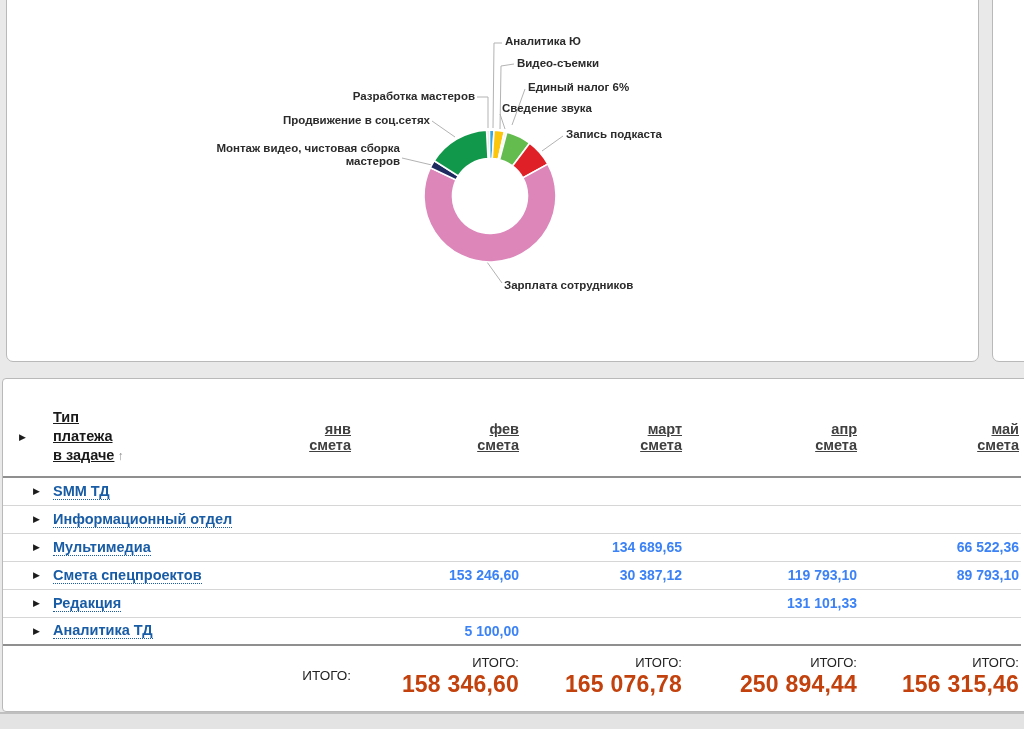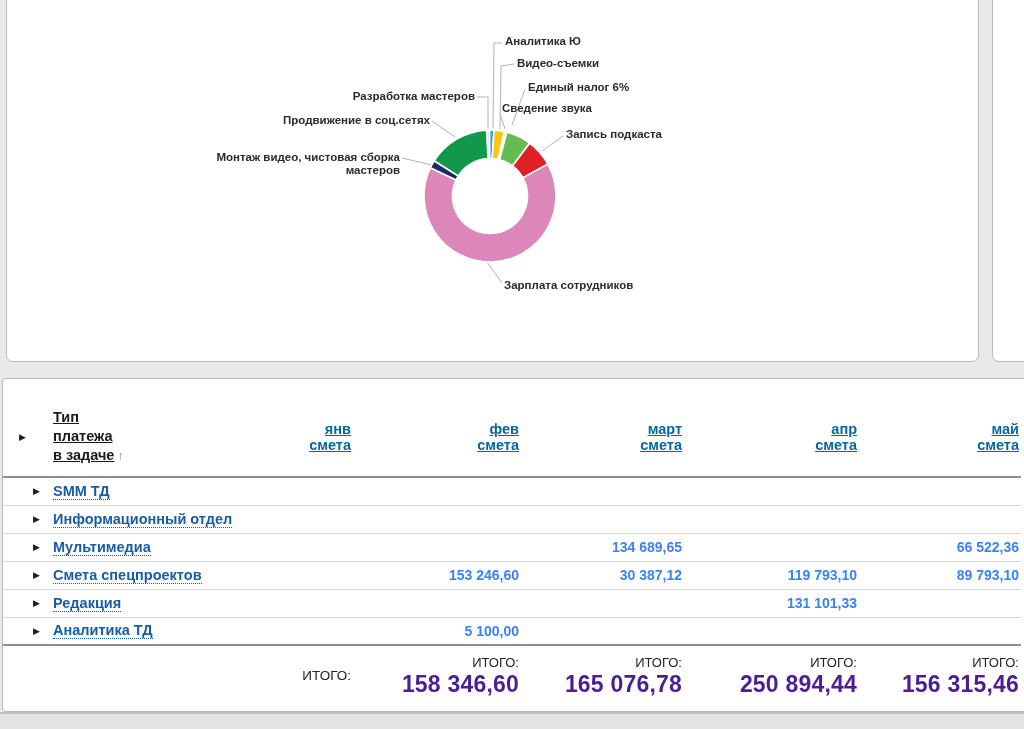--- a/index.html
+++ b/index.html
@@ -23,40 +23,40 @@
   .seg-label   { position: absolute; font-size: 11.5px; font-weight: 600; color: #2b2b2b;
                  white-space: nowrap; line-height: 13px; }
   .seg-label.r { text-align: right; white-space: normal; }
 
   
   #grid { width: 1018px; border-collapse: collapse; table-layout: fixed; margin-top: 18px; }
   #grid col.c0 {width:243px;} #grid col.c1 {width:107px;} #grid col.c2 {width:168px;}
   #grid col.c3 {width:163px;} #grid col.c4 {width:175px;} #grid col.c5 {width:162px;}
   #grid th, #grid td { padding: 0 2px 0 0; vertical-align: middle; }
   thead tr { height: 80px; }
-  th.hcell { text-align: right; font-size: 14.5px; font-weight: bold; color:#0369a1; }
+  th.hcell { text-align: right; font-size: 14.5px; font-weight: bold; color:#404040; }
   th.hcell .hl { text-decoration: underline; }
   th.first { text-align: left; }
   .first-wrap { display: flex; align-items: center; padding-left: 16px; }
   .tri { font-size: 9px; color: #1c1c1c; width: 34px; flex: 0 0 34px; cursor: pointer; }
   .tri.row { width: 22px; flex: 0 0 22px; padding-left: 2px; }
   .hdr-text { font-size: 14.5px; font-weight: bold; color:#1a1a1a; width: 120px; line-height: 19px; }
   .hdr-text .hl { text-decoration: underline; }
   .sort { font-size: 12px; color: #8a8a8a; text-decoration: none; margin-left: 3px; }
   tbody tr { height: 28px; border-top: 1px solid #d6d6d6; }
   tbody tr:first-child { border-top: 2px solid #8f8f8f; }
   td.lbl a { color: #185ca6; font-size: 14.5px; font-weight: bold; text-decoration: none;
              border-bottom: 1.5px dotted #185ca6; cursor: pointer; }
   td.num { text-align: right; font-size: 14px; font-weight: bold; color: #3b82f6; }
   tr.totals { border-top: 2px solid #8f8f8f; height: 60px; }
   tr.totals td { vertical-align: middle; }
   .tot-label-only { text-align: right; font-size: 13.5px; color: #222; padding-top: 12px; }
   .tot-stack { text-align: right; }
   .tot-small { font-size: 13px; color: #222; line-height: 16px; }
-  .tot-big { font-size: 23px; font-weight: bold; color: #4c1d95; line-height: 26px;
+  .tot-big { font-size: 23px; font-weight: bold; color: #c2410c; line-height: 26px;
              letter-spacing: .2px; white-space: nowrap; }
 </style>
 </head>
 <body>
 
 <div class="stage">
 
   <div class="card" id="chart-card"></div>
   <div class="card" id="side-card"></div>
 
@@ -82,21 +82,21 @@
         <path d="M 434.1861424973417 160.7748199341302 A 66 66 0 0 1 486.5458268879657 130.0904507061981 L 488.0374016408896 158.5513924467035 A 37.5 37.5 0 0 0 458.28758096439867 175.98569314439214 Z" fill="#12984b" stroke="#fff" stroke-width="1.6"></path>
       </svg>
     <div id="labels-host">
         <div class="seg-label r" style="right: 549px; width: 160px; top: 90px;">Разработка мастеров</div>
         <div class="seg-label" style="left: 505px; top: 35px;">Аналитика Ю</div>
         <div class="seg-label" style="left: 517px; top: 57px;">Видео-съемки</div>
         <div class="seg-label" style="left: 502px; top: 102px;">Сведение звука</div>
         <div class="seg-label" style="left: 528px; top: 81px;">Единый налог 6%</div>
         <div class="seg-label" style="left: 566px; top: 128px;">Запись подкаста</div>
         <div class="seg-label" style="left: 504px; top: 279px;">Зарплата сотрудников</div>
-        <div class="seg-label r" style="right: 624px; width: 200px; top: 151px;">Монтаж видео, чистовая сборка мастеров</div>
+        <div class="seg-label r" style="right: 624px; width: 200px; top: 142px;">Монтаж видео, чистовая сборка мастеров</div>
         <div class="seg-label r" style="right: 594px; width: 180px; top: 114px;">Продвижение в соц.сетях</div>
       </div>
   </div>
 
   <div class="card" id="table-card">
     <table id="grid">
       <colgroup>
         <col class="c0">
           <col class="c1">
           <col class="c2">

